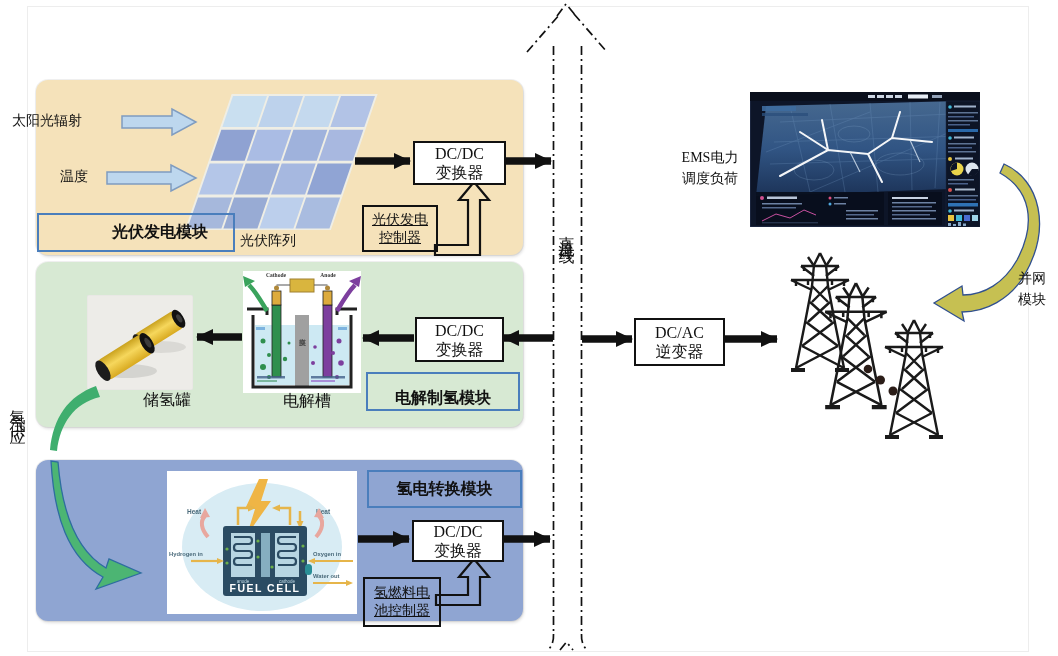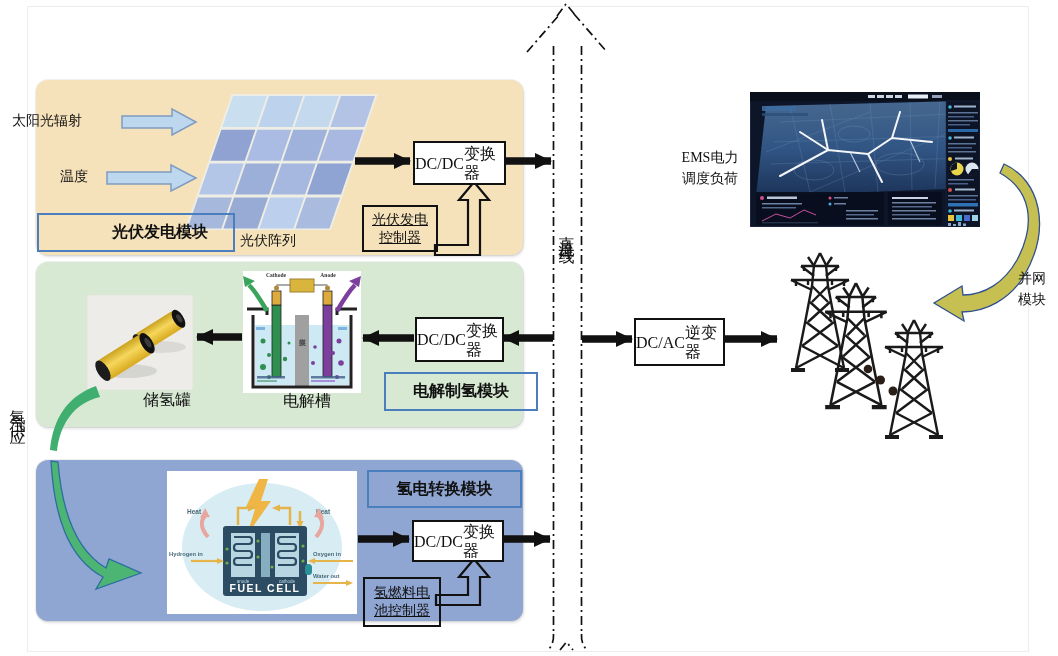--- a/index.html
+++ b/index.html
@@ -7,21 +7,21 @@
           font-family:"Liberation Serif","DejaVu Serif",serif;}
   .abs{position:absolute;}
   .frame{border:1px solid #ededed;}
   .module{border-radius:12px;box-shadow:0 0 0 1px rgba(0,0,0,0.06),1px 2px 3px rgba(0,0,0,0.12);}
   .mod-pv{background:#f5e2ba;}
   .mod-el{background:#d7e9d3;}
   .mod-h2{background:#8fa5d2;}
   .modlabel{border:2px solid #4a7ebc;display:flex;align-items:center;justify-content:center;
             font-family:"Liberation Sans","DejaVu Sans",sans-serif;font-weight:bold;
             font-size:16px;color:#111;}
-  .blackbox{background:#fff;border:2px solid #111;display:flex;flex-direction:row;
+  .blackbox{background:#fff;border:2px solid #111;display:flex;flex-direction:column;
             align-items:center;justify-content:center;line-height:19px;font-size:16px;color:#111;}
   .ctrlbox{background:transparent;border:2px solid #111;display:flex;flex-direction:column;
            align-items:center;justify-content:center;line-height:18px;font-size:14px;color:#111;text-decoration:underline;}
   .lbl{color:#111;font-size:14px;}
   .lbl-c{display:flex;align-items:center;justify-content:center;}
   .two-line{display:flex;flex-direction:column;align-items:center;justify-content:center;line-height:21px;}
   .vtext{writing-mode:vertical-rl;text-orientation:upright;font-size:16px;color:#111;
          letter-spacing:4px;display:flex;align-items:center;}
   .imgcard{background:#a21caf;border-radius:2px;}
   svg{display:block;}
@@ -382,21 +382,21 @@
     <span>DC/DC</span>
     <span>变换器</span>
   </div>
   <div class="abs ctrlbox" style="left:362px;top:205px;width:72px;height:43px;">
     <span>光伏发电</span>
     <span>控制器</span>
   </div>
 
   <div class="abs lbl lbl-c" style="left:137px;top:390px;width:60px;height:20px;font-size:16px;">储氢罐</div>
   <div class="abs lbl lbl-c" style="left:277px;top:391px;width:60px;height:20px;font-size:16px;">电解槽</div>
-  <div class="abs modlabel" style="left:384px;top:372px;width:150px;height:35px;">
+  <div class="abs modlabel" style="left:366px;top:372px;width:150px;height:35px;align-items:flex-end;">
     <span>电解制氢模块</span>
   </div>
   <div class="abs blackbox" style="left:415px;top:317px;width:85px;height:41px;">
     <span>DC/DC</span>
     <span>变换器</span>
   </div>
 
   <div class="abs modlabel" style="left:367px;top:470px;width:151px;height:34px;">
     <span>氢电转换模块</span>
   </div>

